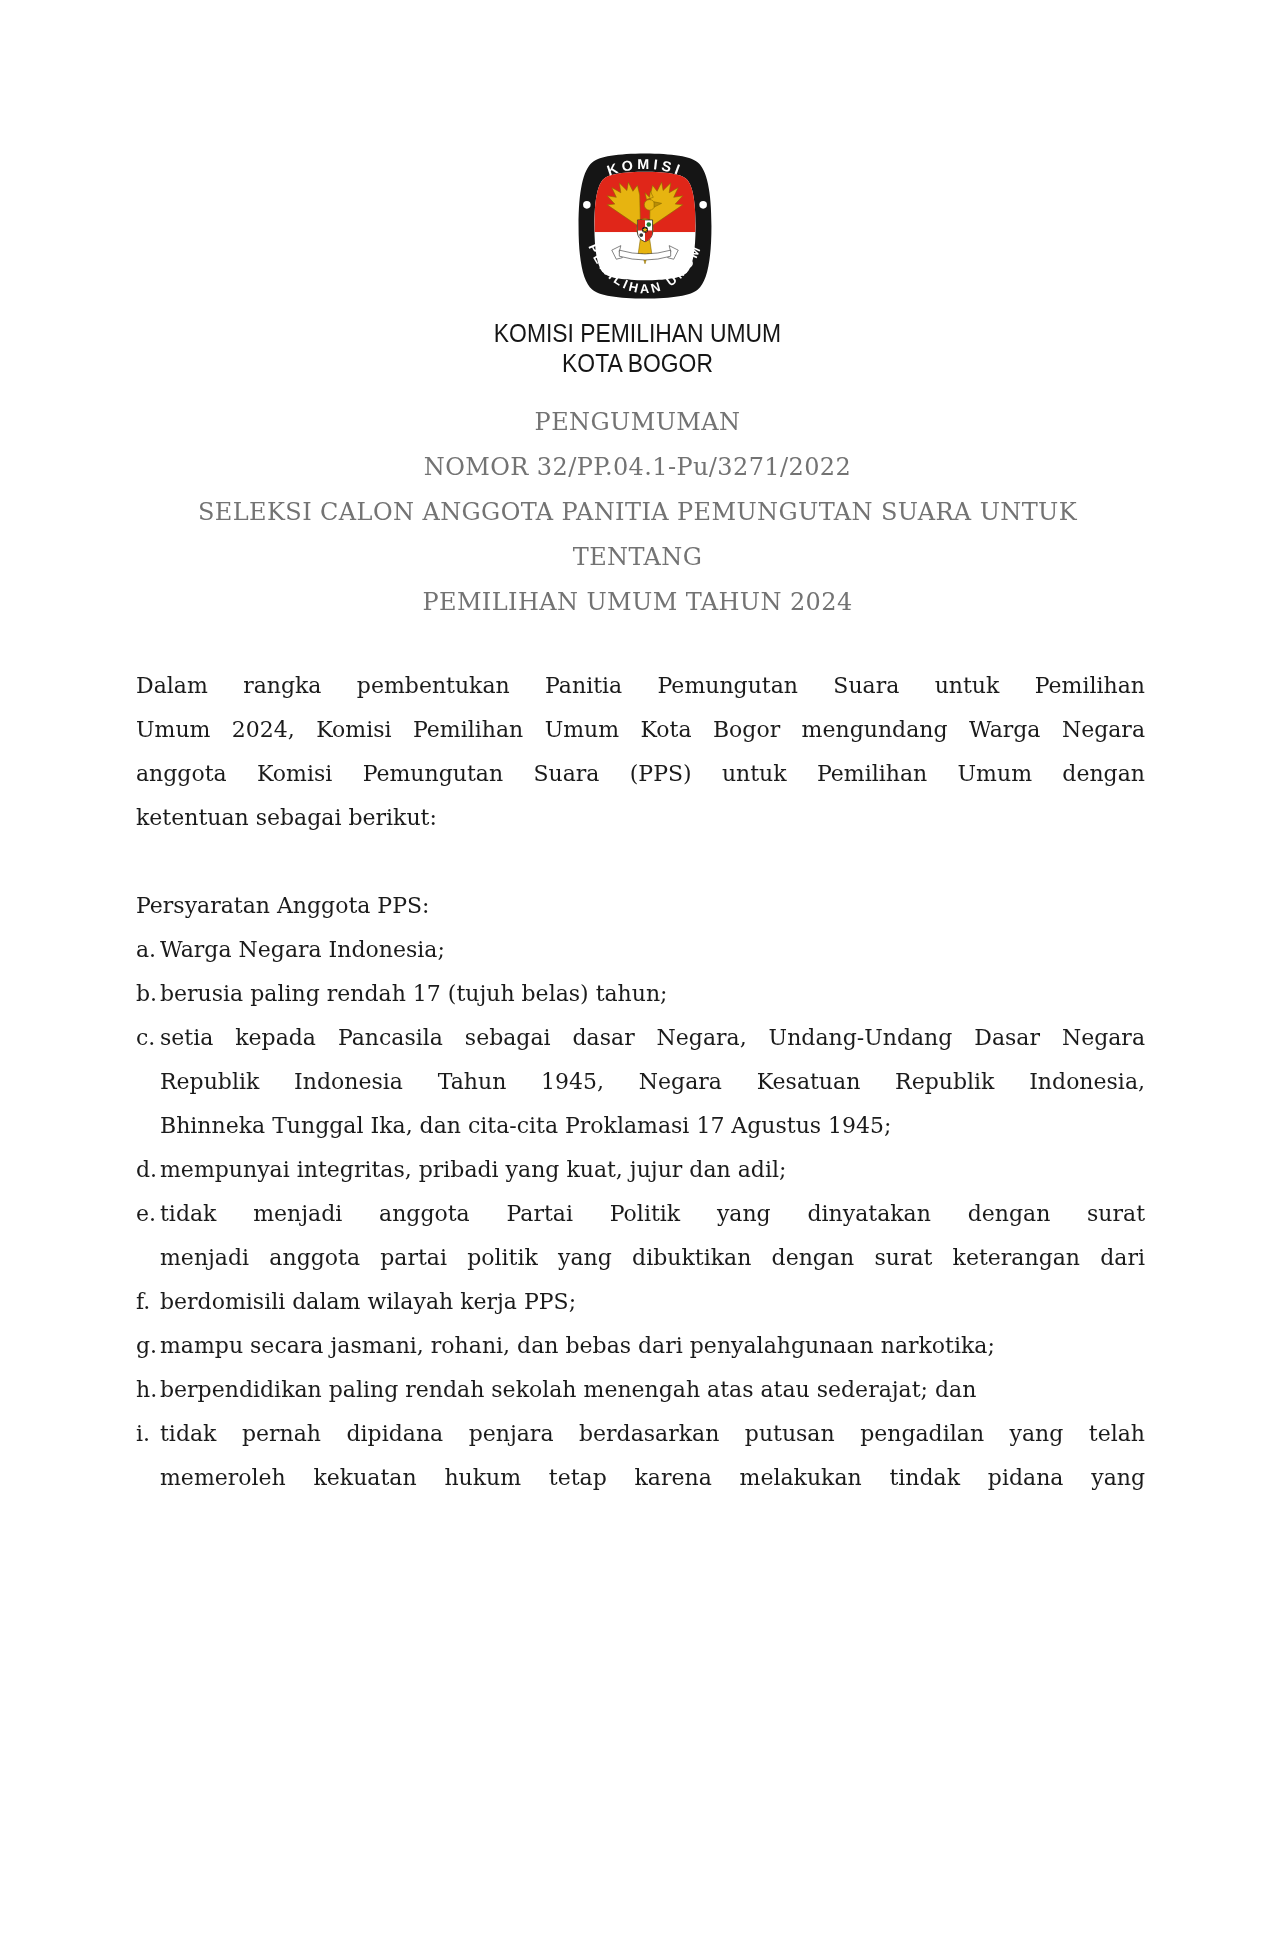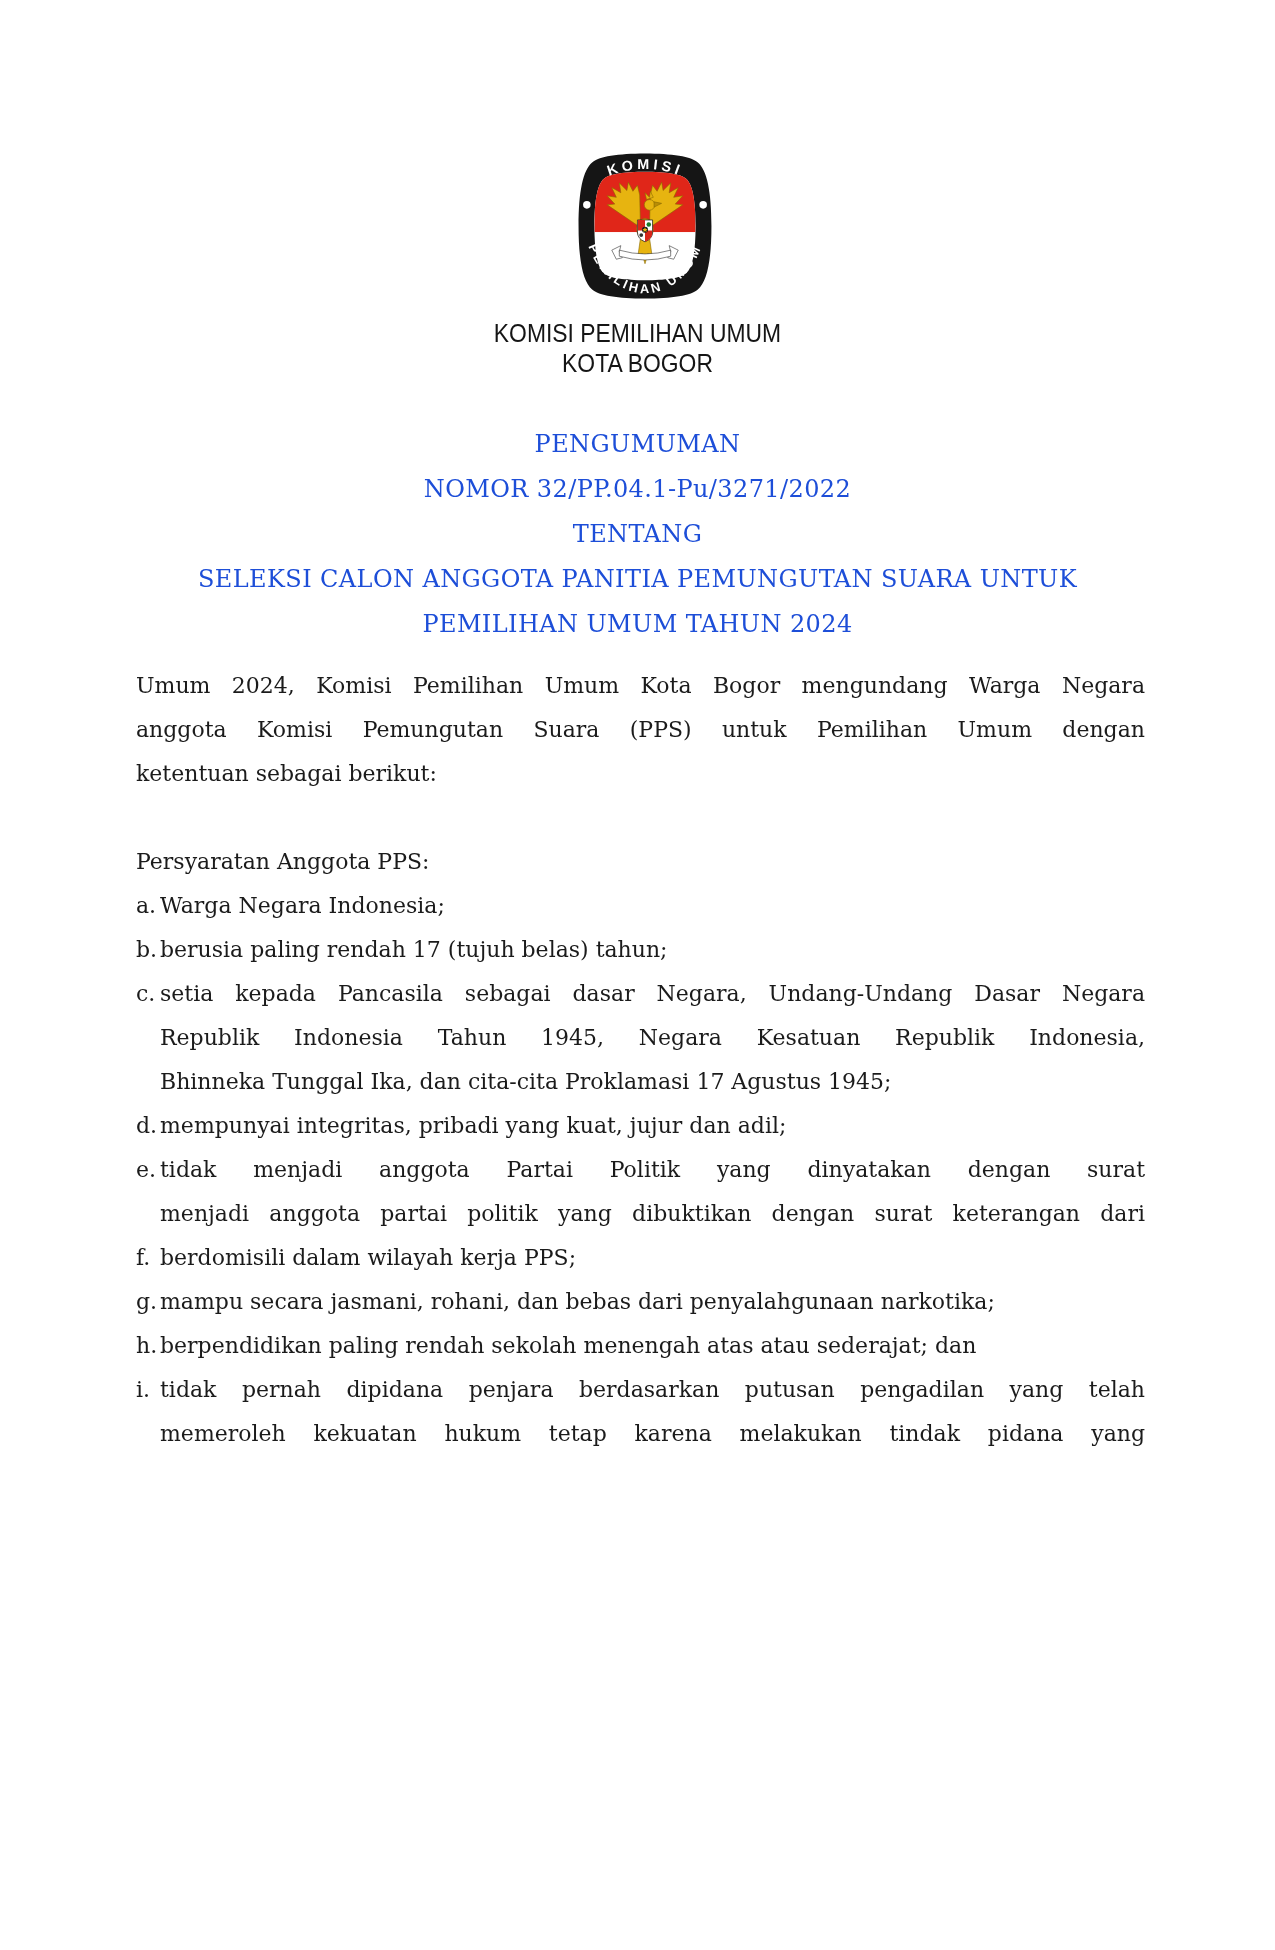--- a/index.html
+++ b/index.html
@@ -9,21 +9,21 @@
   }
   .logo-wrap { position:absolute; top:152px; left:50%; margin-left:-61px; width:136px; height:148px; }
   .ring-text { font-family:"Liberation Sans", sans-serif; font-weight:bold; fill:#ffffff; }
   .org {
     position:absolute; top:318px; left:0; width:100%; text-align:center;
     font-family:"Liberation Sans", sans-serif; font-size:26px; line-height:30px;
     color:#151515; transform:scaleX(0.88);
   }
   .doc-title {
     position:absolute; top:400px; left:133px; width:1009px;
-    font-size:24px; line-height:45px; letter-spacing:0.4px; text-align:center; color:#1d4ed8;margin-top:22px;
+    font-size:24px; line-height:45px; letter-spacing:0.4px; text-align:center; color:#737373;
   }
   .doc-title .line { text-align:center; }
   .body-block {
     position:absolute; top:664px; left:136px; width:1009px;
     font-size:22px; line-height:44px;
   }
   .line { min-height:44px; }
   .jfull { text-align:justify; text-align-last:justify; }
   .blank-line { height:44px; }
   .req-list { list-style:none; margin:0; padding:0; }
@@ -96,27 +96,28 @@
   </div>
 
   <div class="org">
     <div>KOMISI PEMILIHAN UMUM</div>
     <div>KOTA BOGOR</div>
   </div>
 
   <div class="doc-title">
       <div class="line">PENGUMUMAN</div>
       <div class="line">NOMOR 32/PP.04.1-Pu/3271/2022</div>
+      <div class="line">SELEKSI CALON ANGGOTA PANITIA PEMUNGUTAN SUARA UNTUK</div>
       <div class="line">TENTANG</div>
-      <div class="line">SELEKSI CALON ANGGOTA PANITIA PEMUNGUTAN SUARA UNTUK</div>
       <div class="line">PEMILIHAN UMUM TAHUN 2024</div>
     </div>
 
   <div class="body-block">
     <div class="para">
+        <div class="line jfull">Dalam rangka pembentukan Panitia Pemungutan Suara untuk Pemilihan</div>
         <div class="line jfull">Umum 2024, Komisi Pemilihan Umum Kota Bogor mengundang Warga Negara</div>
         <div class="line jfull">anggota Komisi Pemungutan Suara (PPS) untuk Pemilihan Umum dengan</div>
         <div class="line">ketentuan sebagai berikut:</div>
       </div>
     <div class="blank-line"></div>
     <div class="line">Persyaratan Anggota PPS:</div>
     <ol class="req-list">
         <li class="req-item">
           <span class="marker">a.</span>
           <div class="item-lines">

